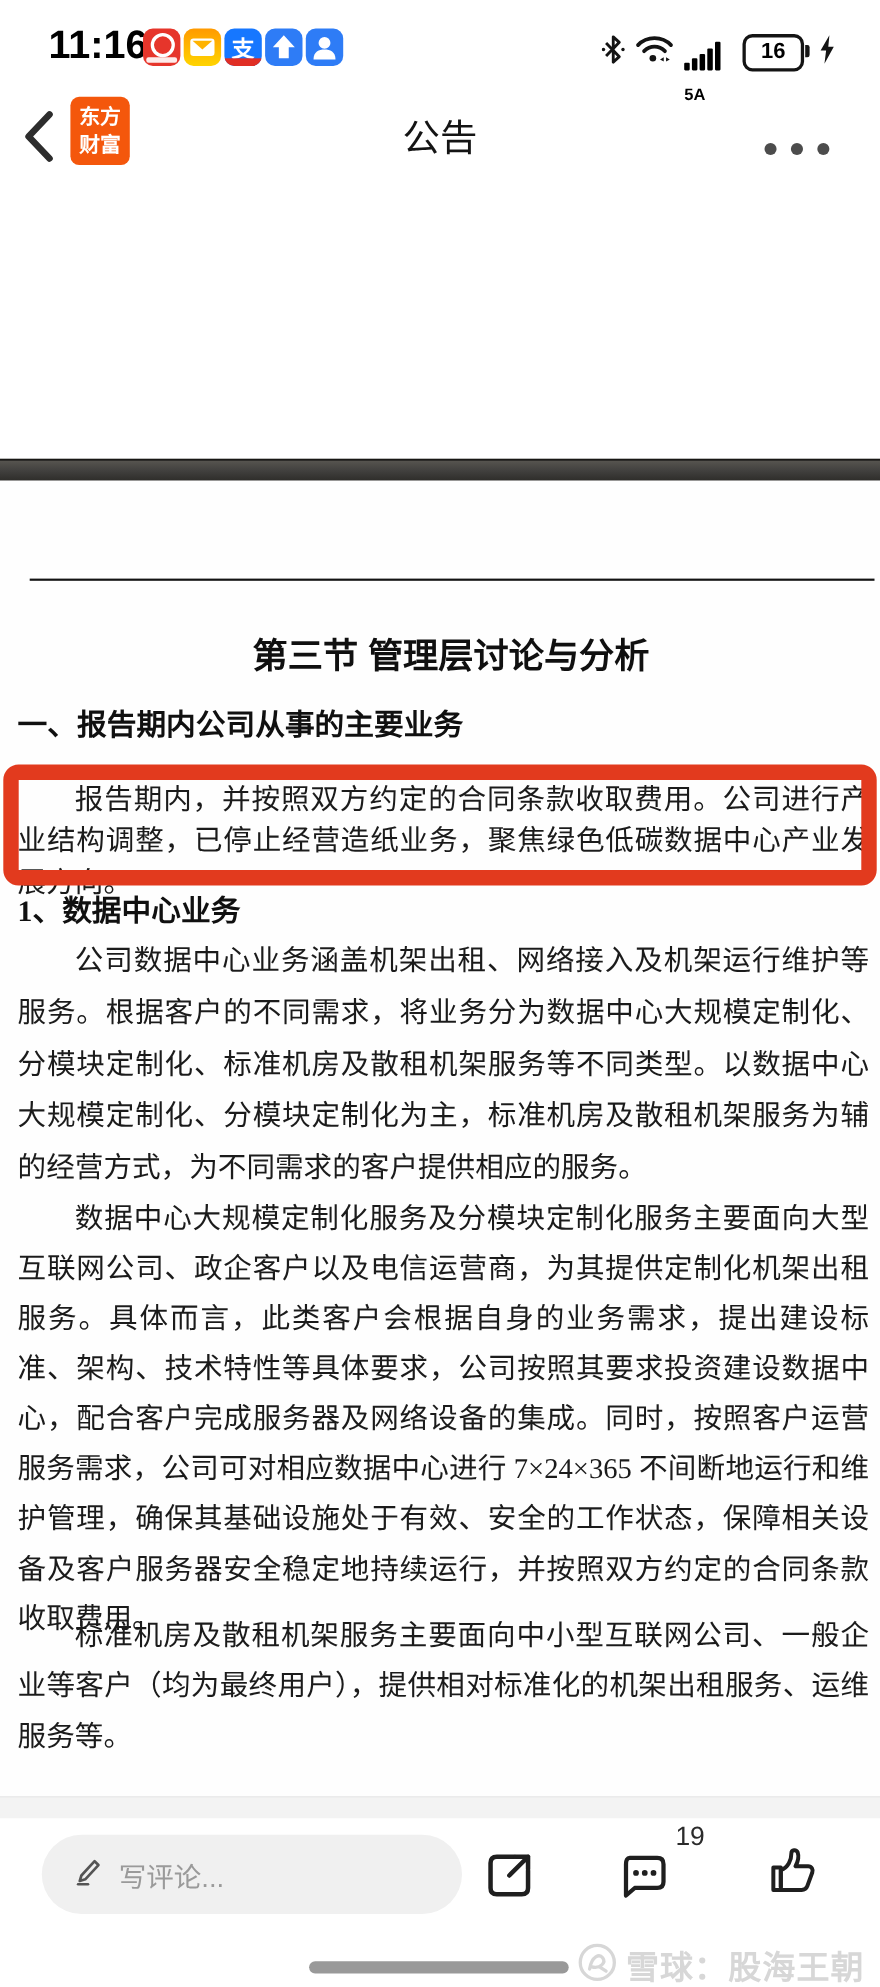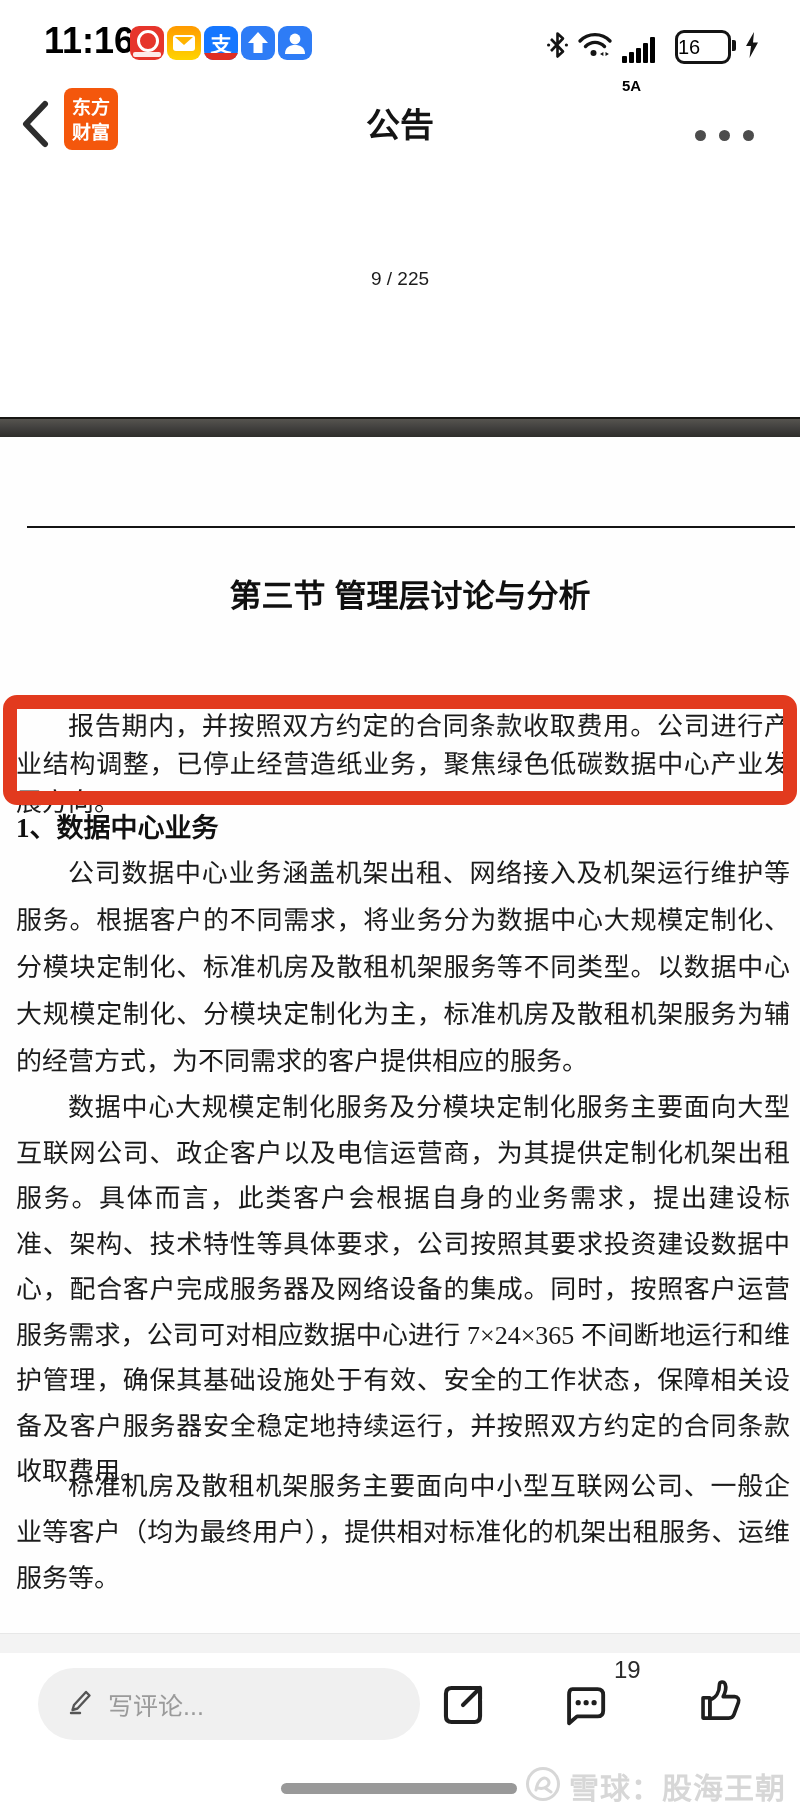--- a/index.html
+++ b/index.html
@@ -21,28 +21,28 @@
   .ic-alipay .band{position:absolute;left:0;right:0;bottom:0;height:7px;background:#e02e24;}
   .ic-blue{background:#2e7cf6;}
   .ic-blue svg{position:absolute;left:0;top:0;}
 
   .status-right{position:absolute;top:30px;right:40px;display:flex;align-items:center;gap:9px;}
   .sig{position:relative;width:44px;height:32px;}
   .sig .lbl{position:absolute;left:0;top:-2px;font-size:15px;font-weight:700;color:#000;margin-top:48px;}
   .sig .bars{position:absolute;left:0;bottom:0;width:100%;display:flex;align-items:flex-end;gap:2.5px;}
   .sig .bars i{display:block;width:4.5px;background:#000;border-radius:1px;}
   .battery{position:relative;width:50px;height:28px;border:3px solid #141414;border-radius:9px;
-           display:flex;align-items:center;font-size:20px;font-weight:400;color:#000;}
+           display:flex;align-items:center;justify-content:center;font-size:20px;font-weight:700;color:#000;}
   .battery .nub{position:absolute;right:-8px;top:7px;width:4px;height:11px;background:#141414;border-radius:0 2px 2px 0;}
 
   
   .back{position:absolute;left:20px;top:100px;width:30px;height:48px;}
   .emlogo{position:absolute;left:64px;top:88px;width:54px;height:62px;border-radius:8px;background:#f4570c;
           color:#fff;font-weight:700;font-size:19px;line-height:25px;text-align:center;padding-top:7px;box-sizing:border-box;}
-  .page-title{position:absolute;left:0;right:0;top:98px;text-align:center;font-size:34px;color:#141414;font-weight:bold;}
+  .page-title{position:absolute;left:0;right:0;top:98px;text-align:center;font-size:34px;color:#141414;}
   .more-dots{position:absolute;right:46px;top:130px;display:flex;gap:13px;}
   .more-dots i{width:11px;height:11px;border-radius:50%;background:#4c4c4c;display:block;}
 
   
   .page-indicator{position:absolute;left:0;right:0;top:268px;text-align:center;font-size:19px;color:#1c1c1c;}
   .divider-bar{position:absolute;left:0;top:417px;width:800px;height:20px;
                background:linear-gradient(180deg,#56544f 0%,#434240 45%,#2e2d2a 100%);border-top:2px solid #181714;box-sizing:border-box;}
 
   
   .doc{position:absolute;left:0;top:437px;width:800px;height:1196px;background:#fefefe;
@@ -161,26 +161,26 @@
       <span>财富</span>
     </span>
     <div class="page-title">公告</div>
     <span class="more-dots">
         <i></i>
         <i></i>
         <i></i>
       </span>
   </div>
 
-  <div class="page-indicator">9 / 225</div>
   <div class="divider-bar"></div>
 
   <div class="doc">
     <div class="doc-rule"></div>
     <div class="doc-title">第三节  管理层讨论与分析</div>
+    <div class="doc-h1">一、报告期内公司从事的主要业务</div>
 
     <div class="doc-p p-hl">报告期内，并按照双方约定的合同条款收取费用。公司进行产业结构调整，已停止经营造纸业务，聚焦绿色低碳数据中心产业发展方向。</div>
     <div class="red-box"></div>
 
     <div class="doc-h2">1、数据中心业务</div>
     <div class="doc-p p-1">公司数据中心业务涵盖机架出租、网络接入及机架运行维护等服务。根据客户的不同需求，将业务分为数据中心大规模定制化、分模块定制化、标准机房及散租机架服务等不同类型。以数据中心大规模定制化、分模块定制化为主，标准机房及散租机架服务为辅的经营方式，为不同需求的客户提供相应的服务。</div>
     <div class="doc-p p-2">数据中心大规模定制化服务及分模块定制化服务主要面向大型互联网公司、政企客户以及电信运营商，为其提供定制化机架出租服务。具体而言，此类客户会根据自身的业务需求，提出建设标准、架构、技术特性等具体要求，公司按照其要求投资建设数据中心，配合客户完成服务器及网络设备的集成。同时，按照客户运营服务需求，公司可对相应数据中心进行 7×24×365 不间断地运行和维护管理，确保其基础设施处于有效、安全的工作状态，保障相关设备及客户服务器安全稳定地持续运行，并按照双方约定的合同条款收取费用。</div>
     <div class="doc-p p-3">标准机房及散租机架服务主要面向中小型互联网公司、一般企业等客户（均为最终用户），提供相对标准化的机架出租服务、运维服务等。</div>
   </div>
 

